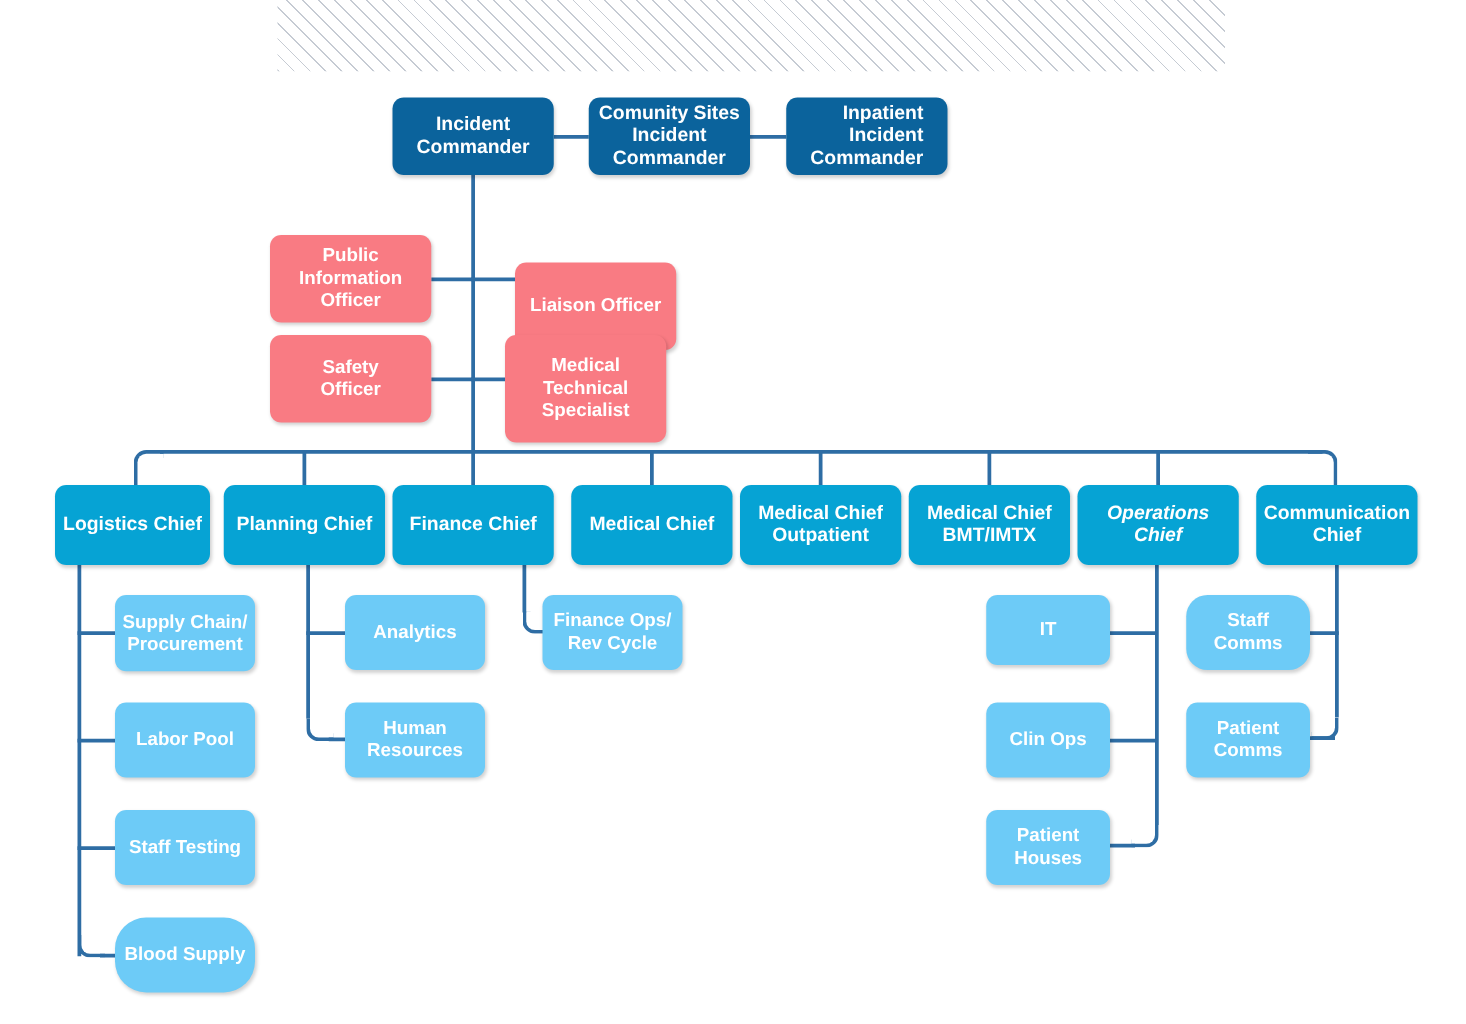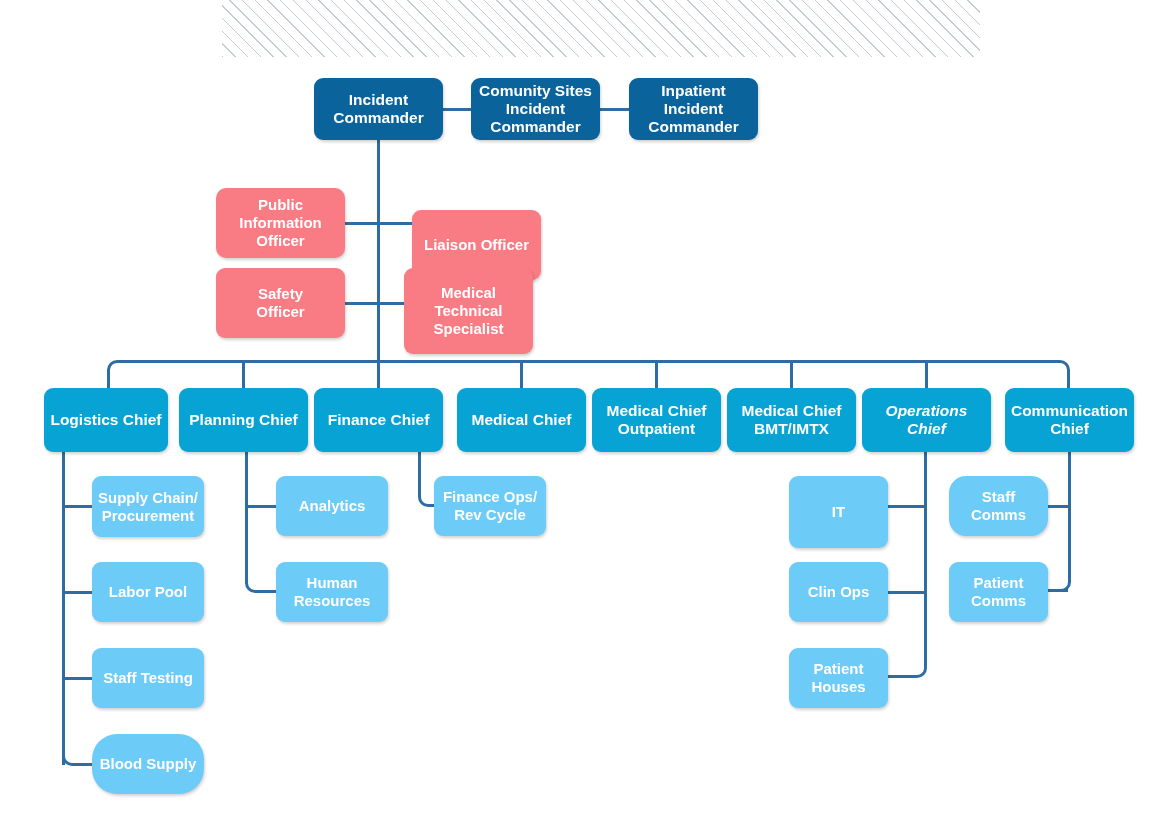--- a/index.html
+++ b/index.html
@@ -196,28 +196,28 @@
           <span>Commander</span>
         </div>
       </div>
       <div class="node commander" style="left: 471px; top: 78px; width: 129px; height: 62px;">
         <div>
           <span>Comunity Sites</span>
           <span>Incident</span>
           <span>Commander</span>
         </div>
       </div>
-      <div class="node commander" style="left: 629px; top: 78px; width: 129px; height: 62px;">
+      <div class="node commander" style="left: 629px; top: 78px; width: 129px; height: 62px; text-align: right;">
         <div>
           <span>Inpatient</span>
           <span>Incident</span>
           <span>Commander</span>
         </div>
       </div>
-      <div class="node officer" style="left: 216px; top: 188px; width: 129px; height: 70px; border-radius: 10px;">
+      <div class="node officer" style="left: 216px; top: 188px; width: 129px; height: 70px;">
         <div>
           <span>Public</span>
           <span>Information</span>
           <span>Officer</span>
         </div>
       </div>
       <div class="node officer" style="left: 412px; top: 188px; width: 129px; height: 70px; margin-top: 22px;">
         <div>
           <span>Liaison Officer</span>
         </div>
@@ -310,21 +310,21 @@
           <span>Human</span>
           <span>Resources</span>
         </div>
       </div>
       <div class="node sub" style="left: 434px; top: 476px; width: 112px; height: 60px;">
         <div>
           <span>Finance Ops/</span>
           <span>Rev Cycle</span>
         </div>
       </div>
-      <div class="node sub" style="left: 789px; top: 476px; width: 99px; height: 72px;">
+      <div class="node sub" style="left: 789px; top: 476px; width: 99px; height: 56px;">
         <div>
           <span>IT</span>
         </div>
       </div>
       <div class="node sub" style="left: 789px; top: 562px; width: 99px; height: 60px;">
         <div>
           <span>Clin Ops</span>
         </div>
       </div>
       <div class="node sub" style="left: 789px; top: 648px; width: 99px; height: 60px;">

